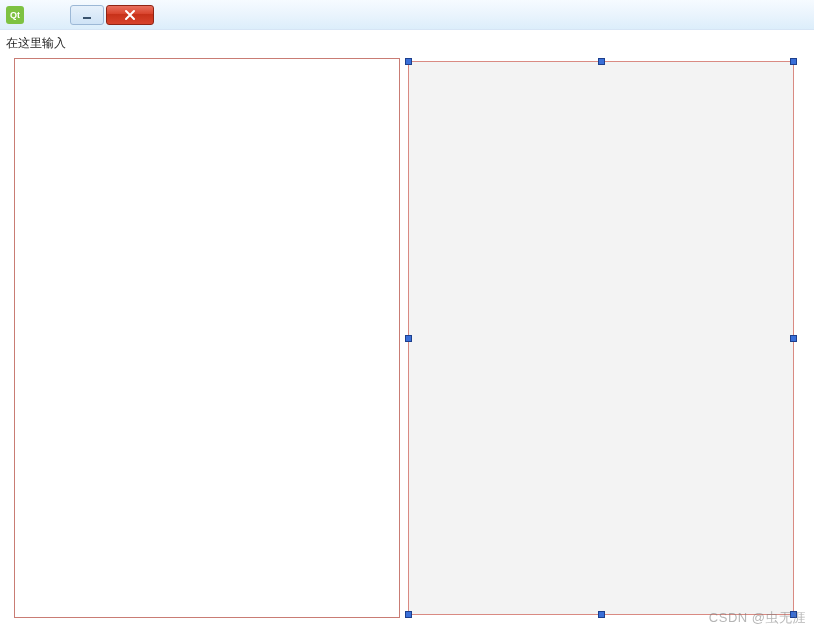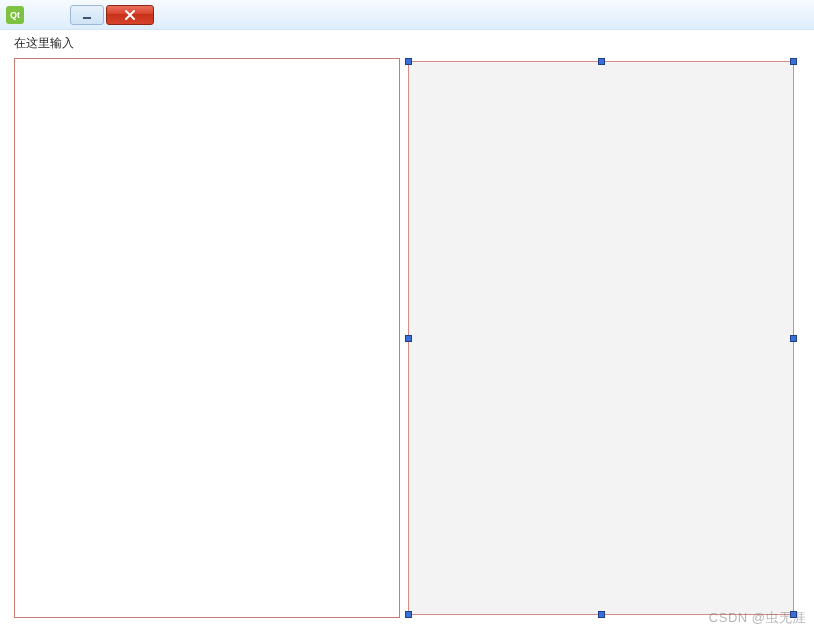--- a/index.html
+++ b/index.html
@@ -65,21 +65,21 @@
       width: 48px;
     }
     .win-btn.min svg { width: 12px; height: 12px; }
     .win-btn.close svg { width: 12px; height: 12px; }
     .menubar {
       height: 28px;
       background: #ffffff;
       border-bottom: 1px solid #e2e2e2;
       display: flex;
       align-items: center;
-      padding: 0 12px;
+      padding: 0 4px;
     }
     .menu-placeholder {
       font-size: 12px;
       color: #222;
       padding: 0 2px;
     }
     .form-canvas {
       position: absolute;
       top: 50px;
       left: 0;

